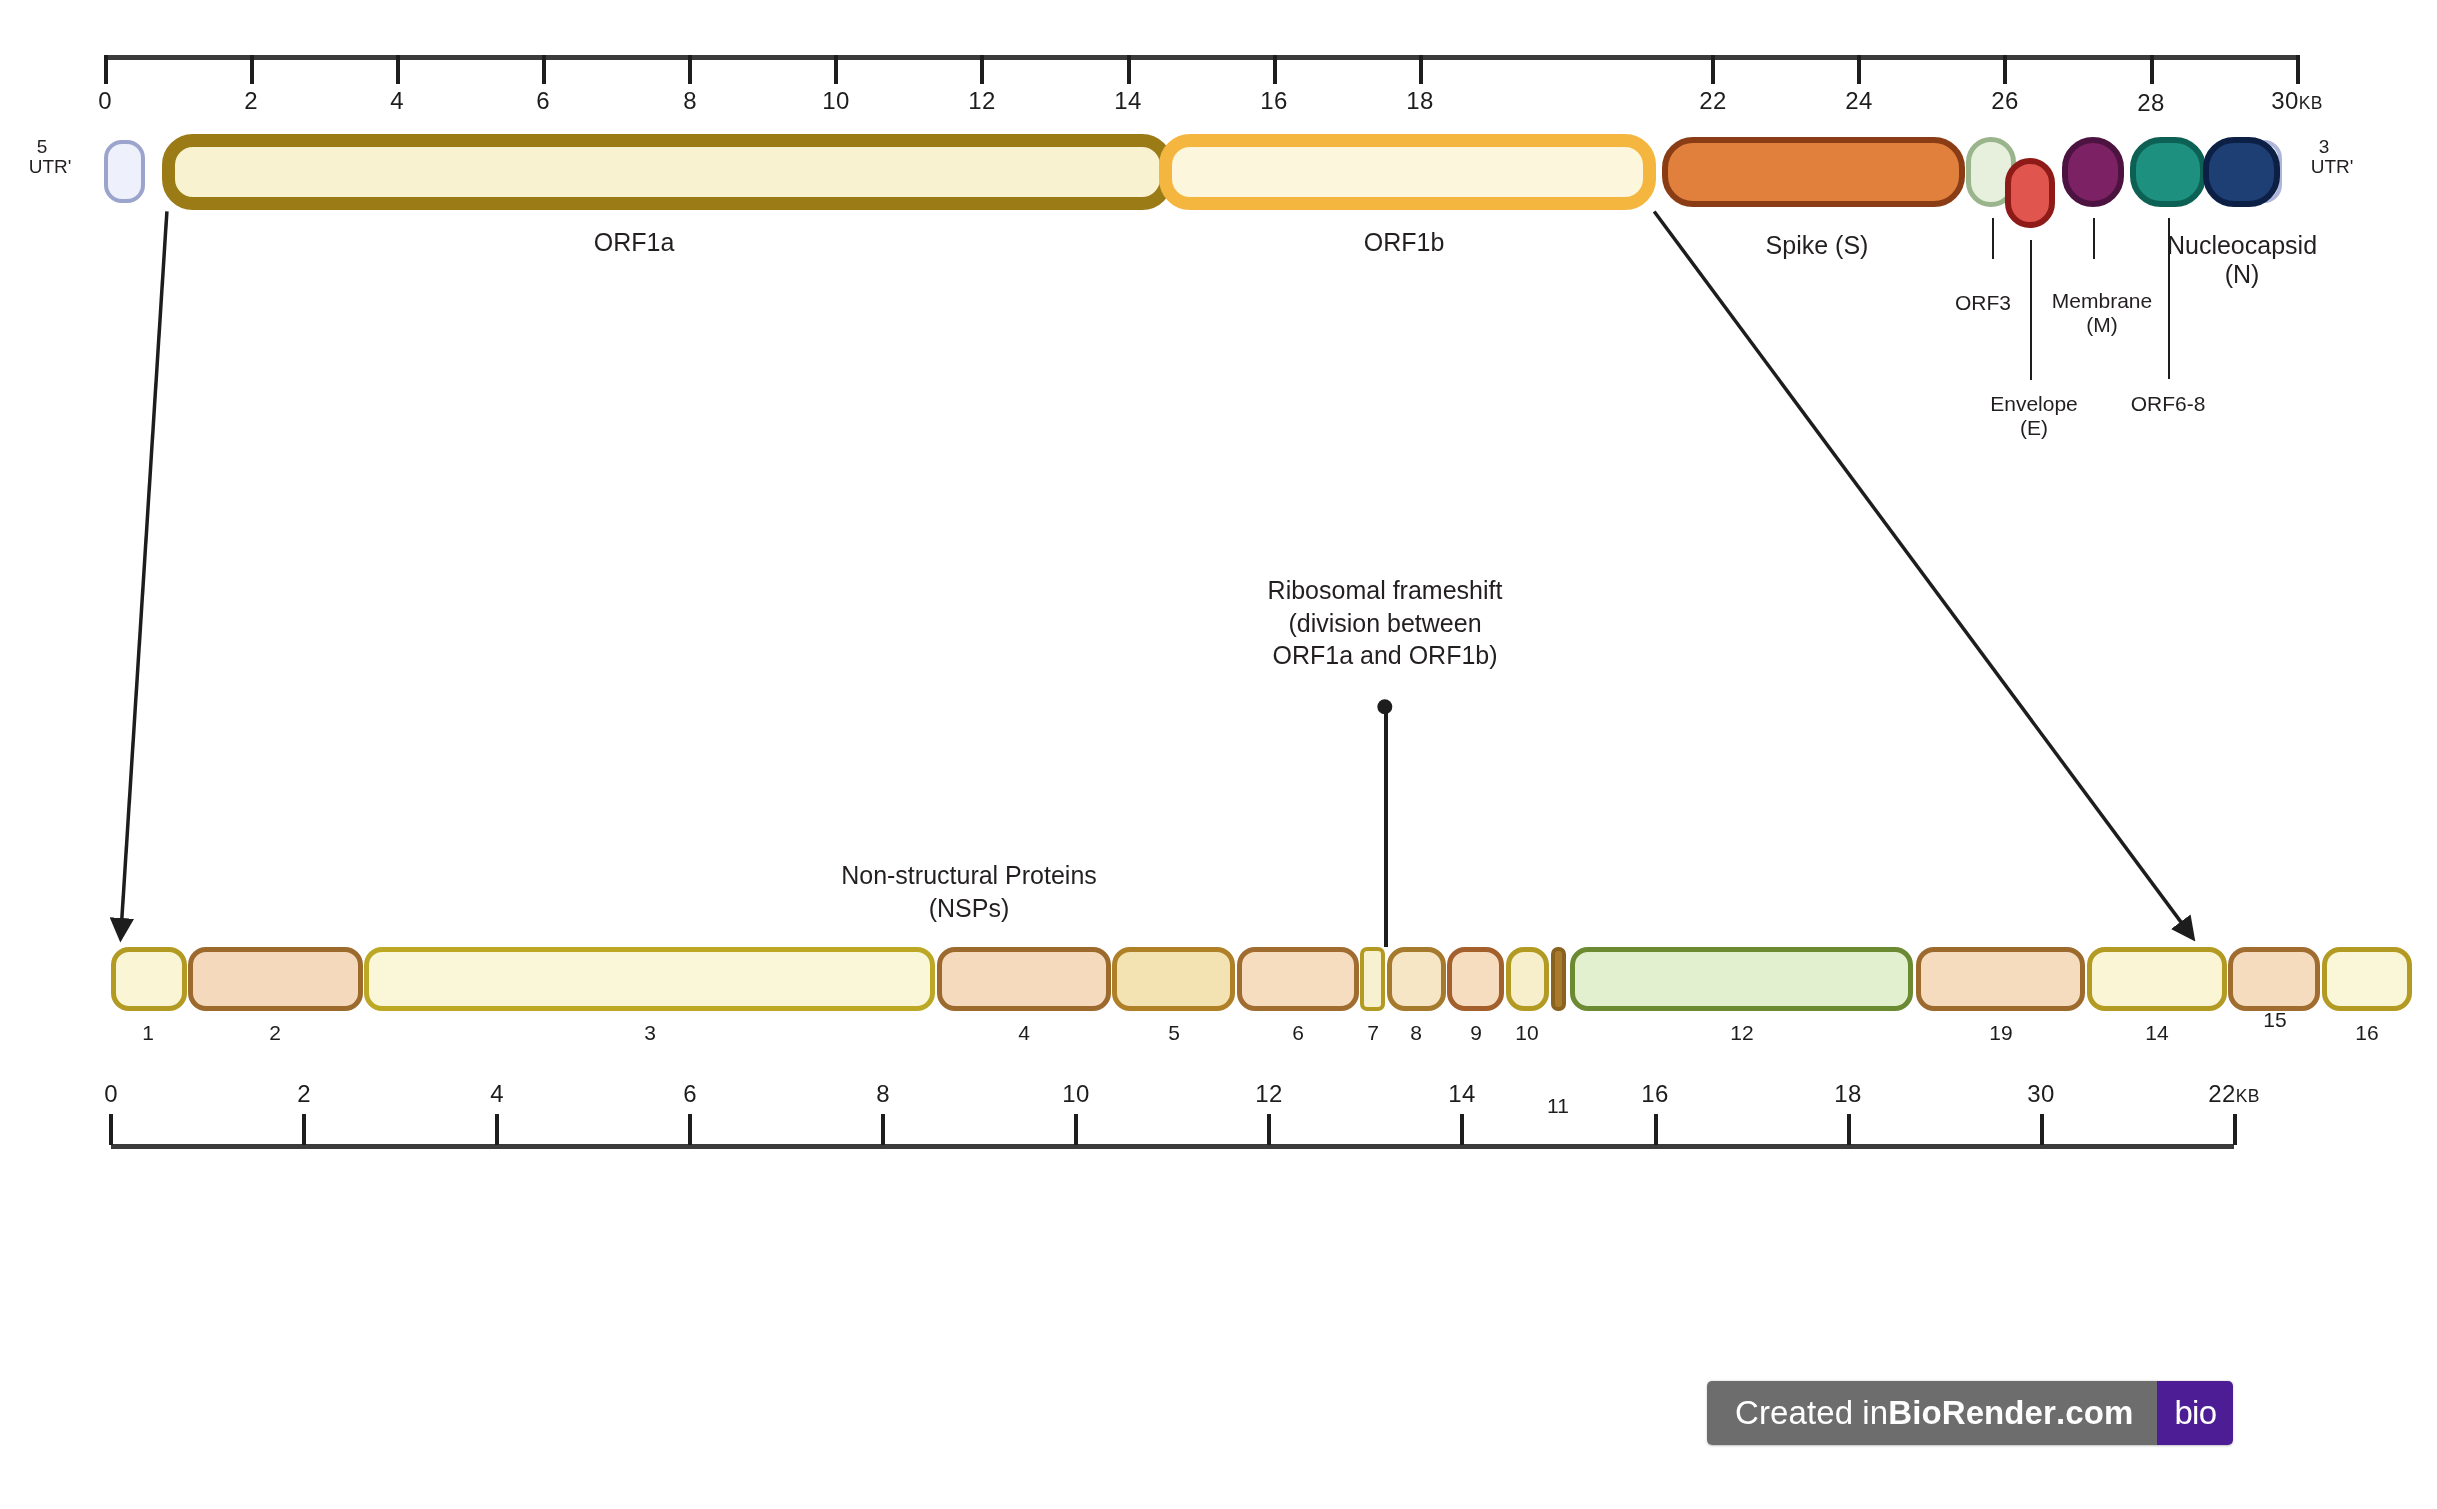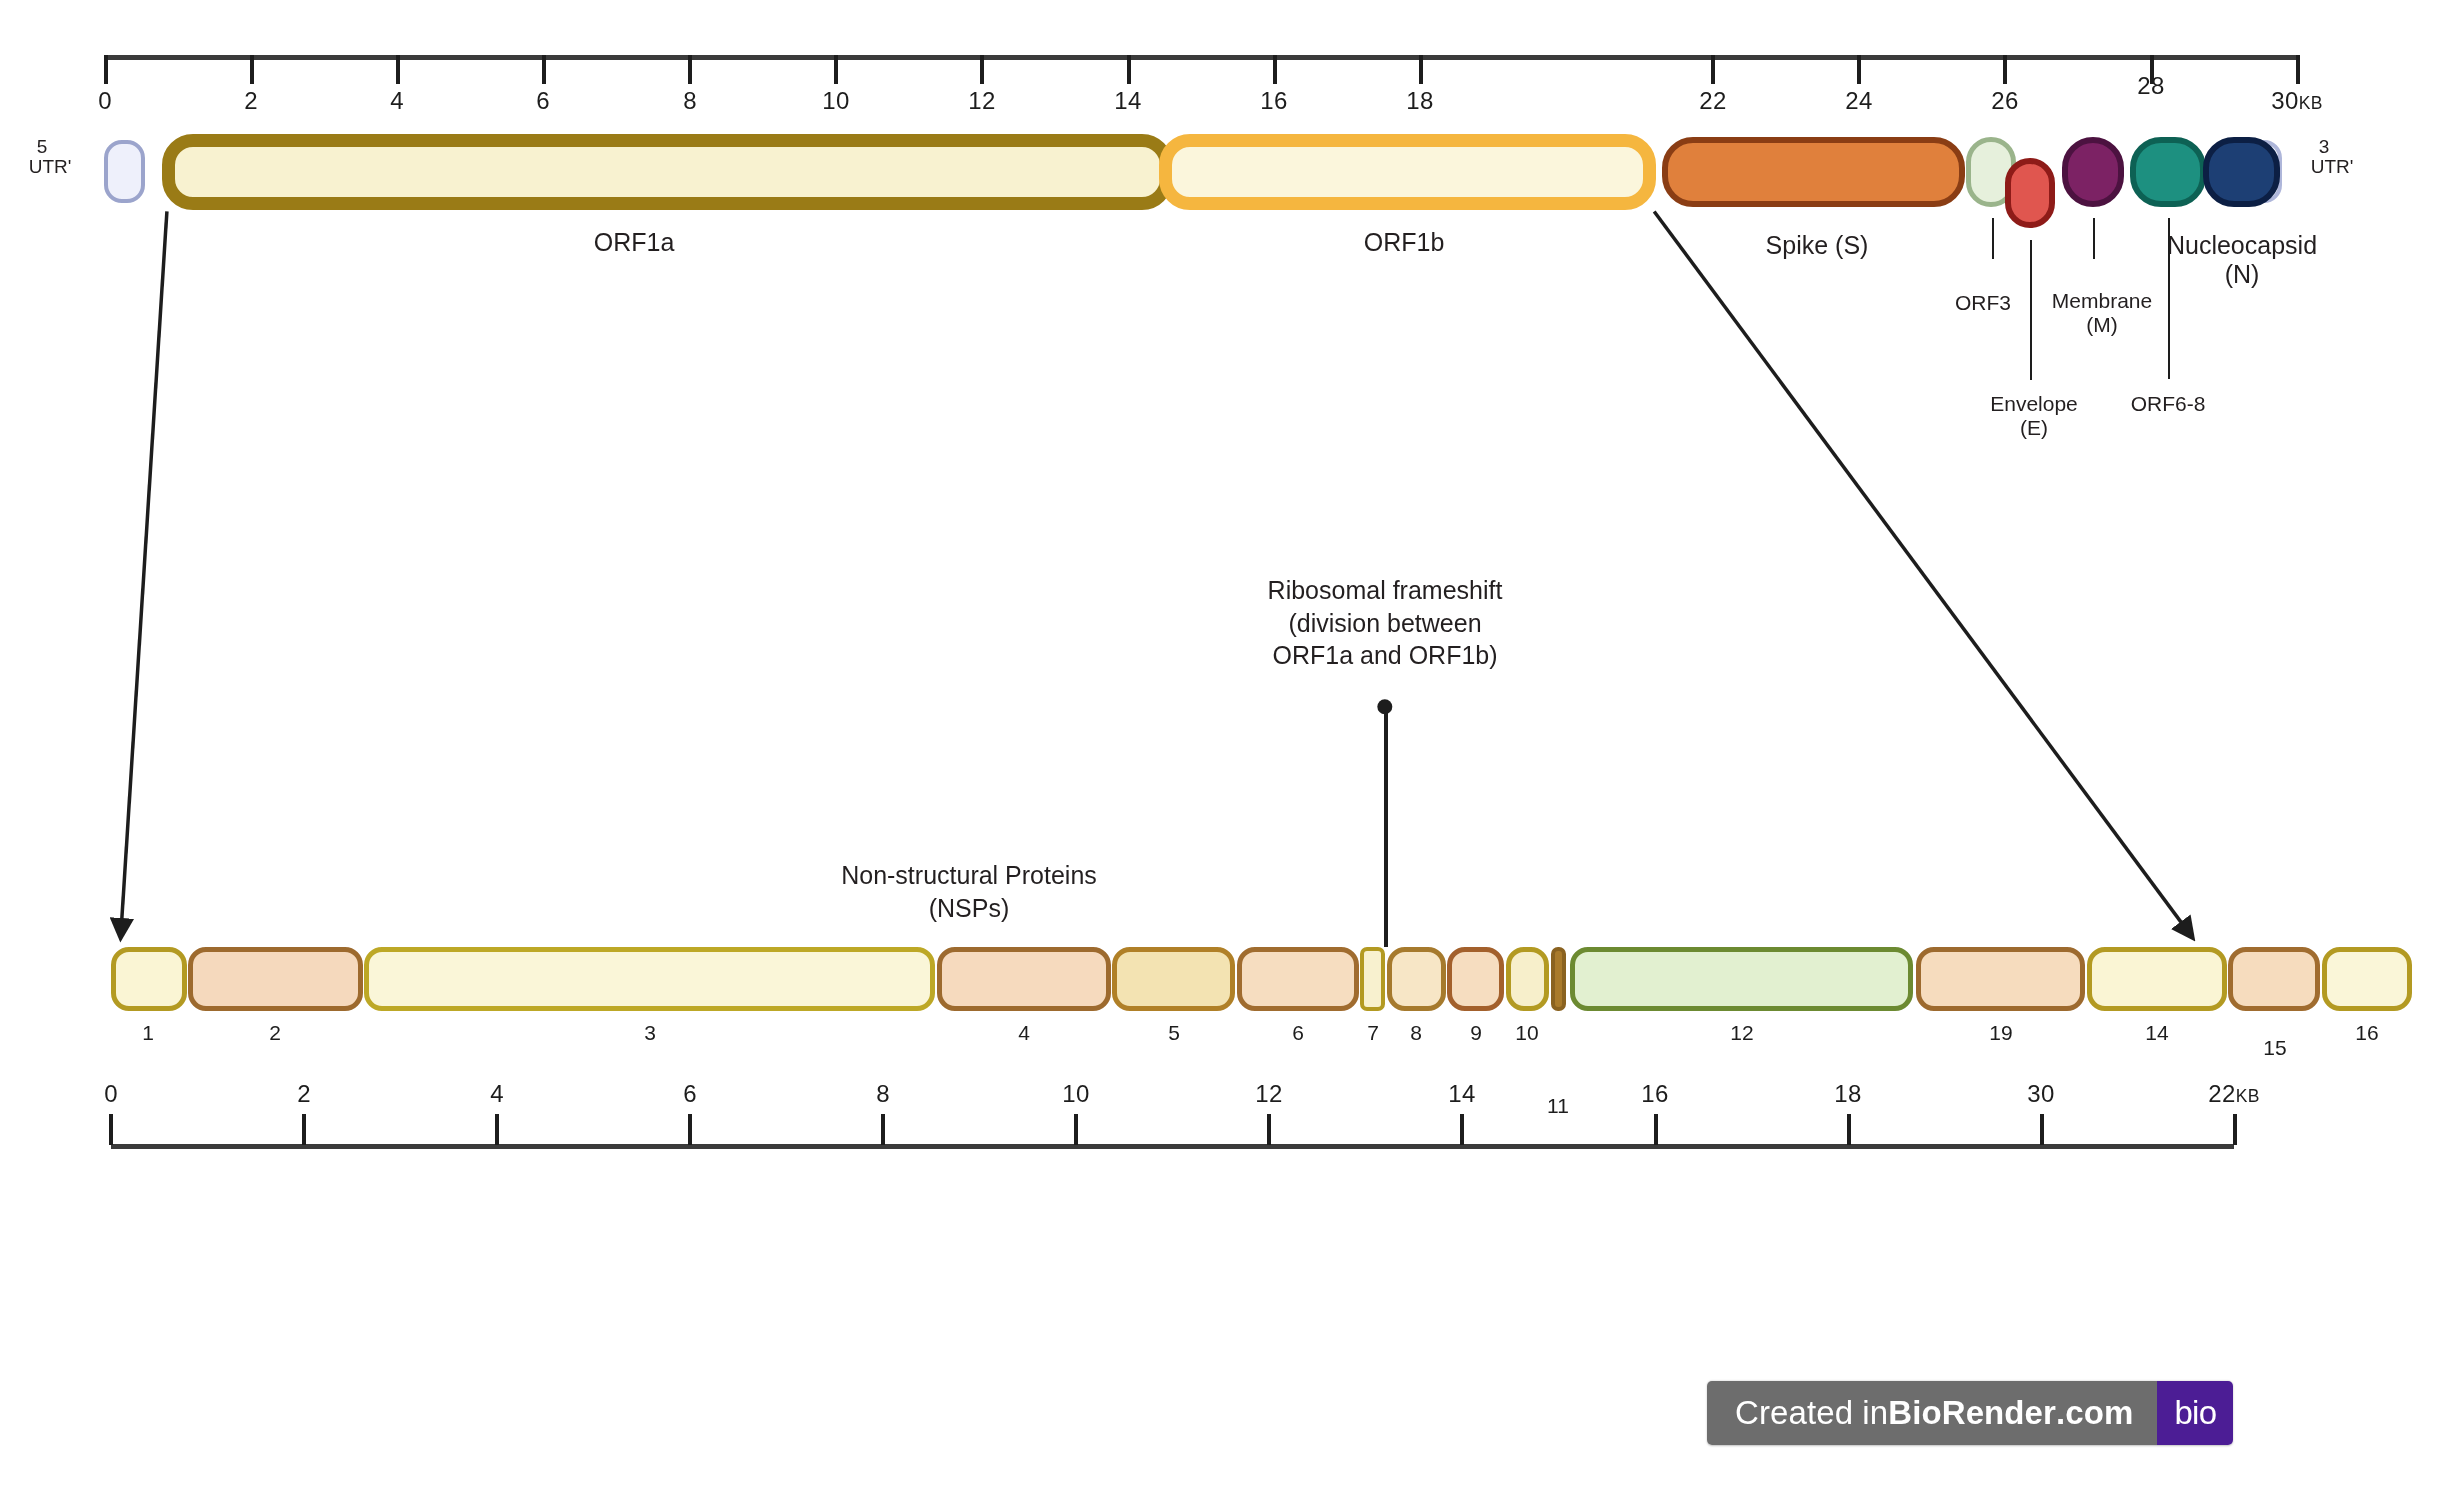--- a/index.html
+++ b/index.html
@@ -75,21 +75,21 @@
     <div class="tick-label" style="left:1274px;top:87px;">16</div>
     <div class="tick" style="left:1419px;top:55px;height:29px;"></div>
     <div class="tick-label" style="left:1420px;top:87px;">18</div>
     <div class="tick" style="left:1711px;top:55px;height:29px;"></div>
     <div class="tick-label" style="left:1713px;top:87px;">22</div>
     <div class="tick" style="left:1857px;top:55px;height:29px;"></div>
     <div class="tick-label" style="left:1859px;top:87px;">24</div>
     <div class="tick" style="left:2003px;top:55px;height:29px;"></div>
     <div class="tick-label" style="left:2005px;top:87px;">26</div>
     <div class="tick" style="left:2150px;top:55px;height:29px;"></div>
-    <div class="tick-label" style="left:2151px;top:72px;">28</div>
+    <div class="tick-label" style="left:2151px;top:89px;">28</div>
     <div class="tick" style="left:2296px;top:55px;height:29px;"></div>
     <div class="tick-label" style="left:2297px;top:87px;">30<span class="kb">KB</span></div>
   </div>
 
 <div class="abs" id="genome-track">
     <div class="gene" style="left:104px;top:140px;width:41px;height:63px;background:#eef0fb;border-color:#9ba4cc;border-width:4.9px;border-radius:18px;"></div>
     <div class="utr" style="left:42px;top:137px;">
       <b>5</b>
       <i>UTR'</i>
     </div>
@@ -160,21 +160,21 @@
     <div class="nsp-num" style="left:1527px;top:1021px;">10</div>
     <div class="gene" style="left:1551px;top:947px;width:15.4px;height:64px;background:#a97a2b;border-color:#8a6220;border-width:4.2px;border-radius:7px;z-index:1;"></div>
     <div class="nsp-num" style="left:1558px;top:1094px;">11</div>
     <div class="gene" style="left:1570px;top:947px;width:343px;height:64px;background:#e2f0d0;border-color:#6c8a31;border-width:5.6px;border-radius:18px;"></div>
     <div class="nsp-num" style="left:1742px;top:1021px;">12</div>
     <div class="gene" style="left:1916px;top:947px;width:169px;height:64px;background:#f6dcbe;border-color:#9d6a2e;border-width:5.6px;border-radius:18px;"></div>
     <div class="nsp-num" style="left:2001px;top:1021px;">19</div>
     <div class="gene" style="left:2087px;top:947px;width:140px;height:64px;background:#faf5d4;border-color:#b39a22;border-width:5.6px;border-radius:18px;"></div>
     <div class="nsp-num" style="left:2157px;top:1021px;">14</div>
     <div class="gene" style="left:2228px;top:947px;width:92px;height:64px;background:#f6dcbe;border-color:#a06c2f;border-width:5.6px;border-radius:18px;"></div>
-    <div class="nsp-num" style="left:2275px;top:1036px;text-align:center;">15</div>
+    <div class="nsp-num" style="left:2275px;top:1008px;text-align:center;">15</div>
     <div class="gene" style="left:2322px;top:947px;width:90px;height:64px;background:#faf6d8;border-color:#b39a22;border-width:5.6px;border-radius:18px;"></div>
     <div class="nsp-num" style="left:2367px;top:1021px;">16</div>
   </div>
 
 <div class="abs" id="bottom-axis">
     <div class="axis-line" style="left:111px;top:1144px;width:2123px;"></div>
     <div class="tick" style="left:109px;top:1114px;height:31px;"></div>
     <div class="tick-label" style="left:111px;top:1080px;">0</div>
     <div class="tick" style="left:302px;top:1114px;height:31px;"></div>
     <div class="tick-label" style="left:304px;top:1080px;">2</div>

